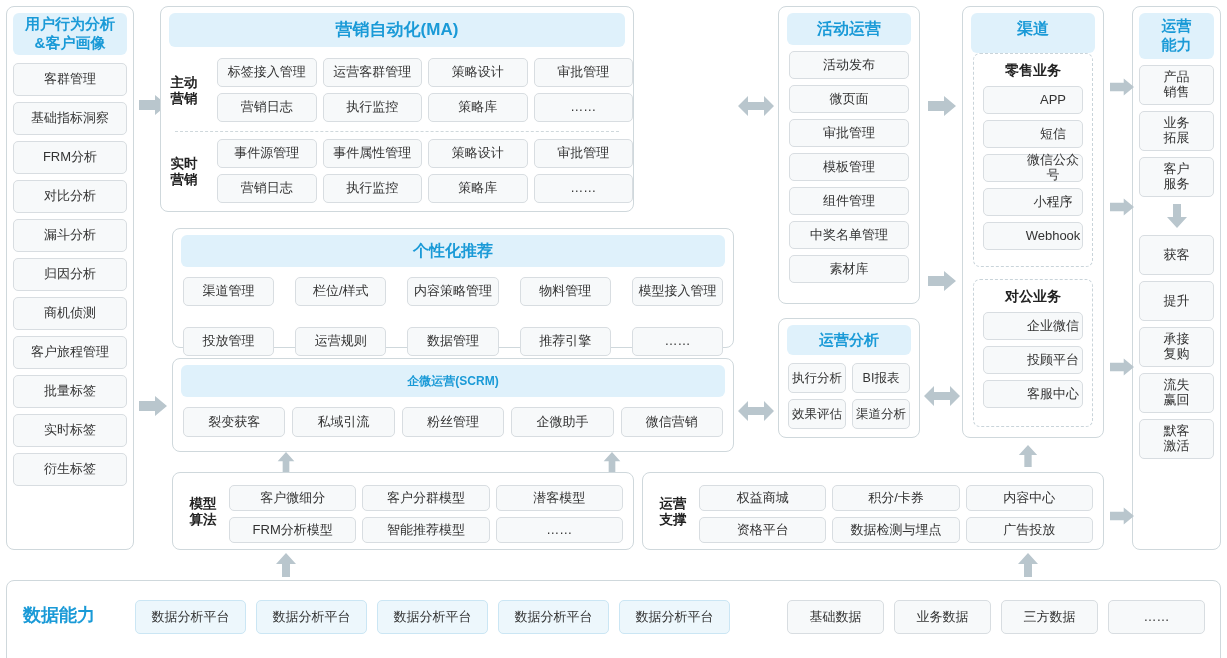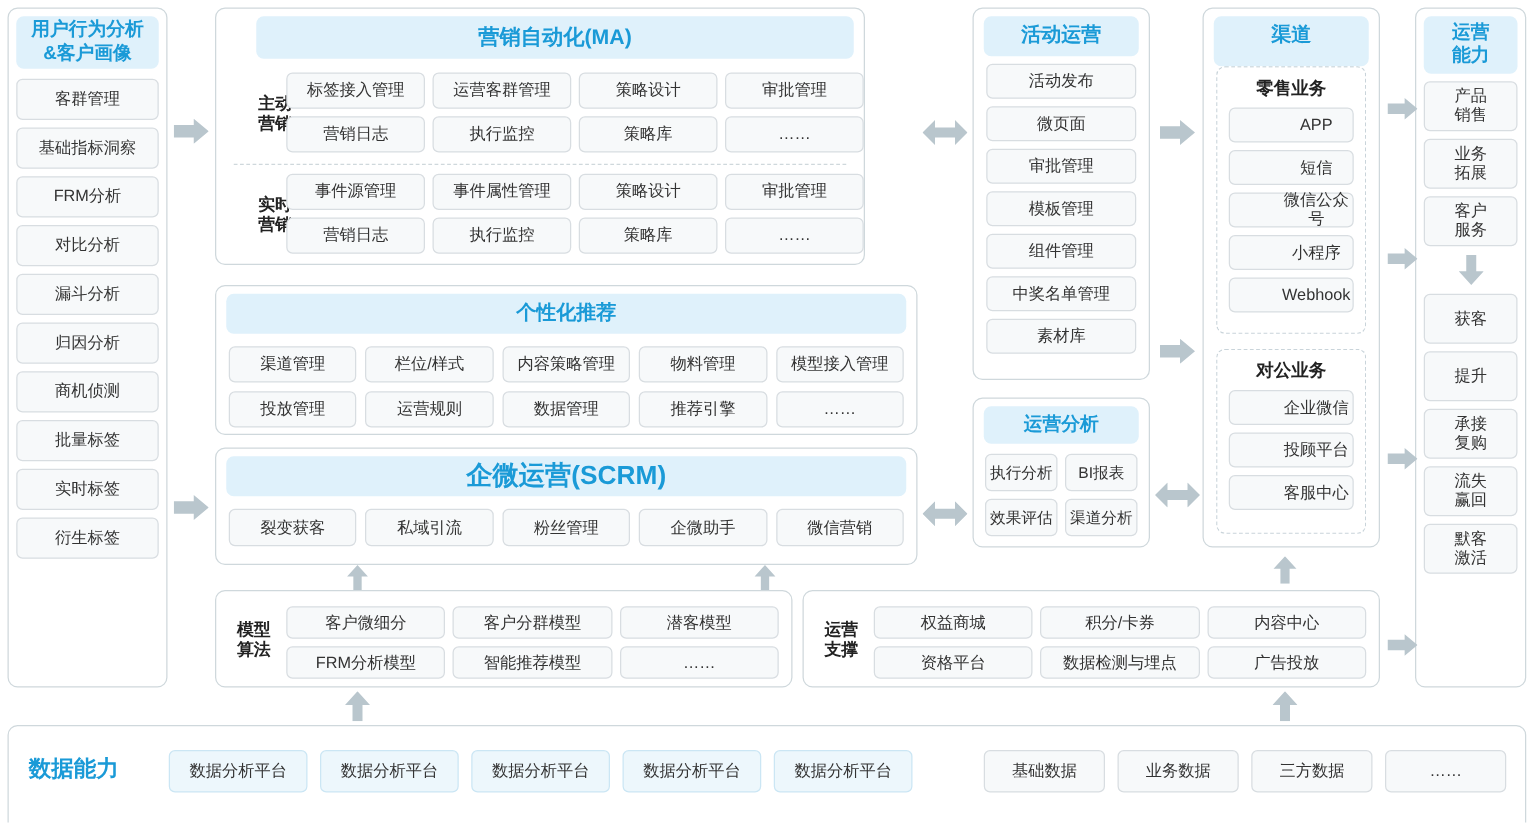--- a/index.html
+++ b/index.html
@@ -82,36 +82,36 @@
     font-size: 15px;
     display: flex; flex-direction: column; align-items: center; justify-content: center;
     line-height: 1.25;
   }
   #left-col .item {
     margin: 6px;
     height: 33px;
   }
 
   
-  #ma { left: 172px; top: 6px; width: 520px; height: 206px; padding-left: 24px; }
+  #ma { left: 160px; top: 6px; width: 474px; height: 206px; }
   #ma .panel-title { margin: 6px 8px 6px 8px; height: 34px; font-size: 17px; line-height: 34px; }
   .ma-lbl { position: absolute; width: 46px; }
   .ma-grid { position: absolute; left: 56px; right: 0; display: grid; grid-template-columns: repeat(4, 1fr); gap: 6px; }
   .ma-grid .cell { height: 29px; }
   .dashed-sep { position: absolute; left: 14px; right: 14px; border-top: 1px dashed #cfd8dc; }
 
   
   #rec { left: 172px; top: 228px; width: 562px; height: 120px; }
   #rec .panel-title { margin: 6px 8px; height: 32px; font-size: 16px; line-height: 32px; }
-  #rec .grid { position: absolute; left: 10px; right: 10px; top: 48px; display: grid; grid-template-columns: repeat(5, 1fr); gap: 7px; }
+  #rec .grid { position: absolute; left: 10px; right: 10px; top: 48px; display: grid; grid-template-columns: repeat(5, 1fr); gap: 21px; }
   #rec .grid .cell { height: 29px; }
 
   
   #scrm { left: 172px; top: 358px; width: 562px; height: 94px; }
-  #scrm .panel-title { margin: 6px 8px; height: 32px; font-size: 21px; line-height: 32px; }
+  #scrm .panel-title { margin: 6px 8px; height: 32px; font-size: 12px; line-height: 32px; }
   #scrm .grid { position: absolute; left: 10px; right: 10px; top: 48px; display: grid; grid-template-columns: repeat(5, 1fr); gap: 7px; }
   #scrm .grid .cell { height: 30px; }
 
   
   #algo { left: 172px; top: 472px; width: 462px; height: 78px; }
   #algo .lbl { position: absolute; left: 8px; top: 14px; width: 44px; height: 50px; }
   #algo .grid { position: absolute; left: 56px; right: 10px; top: 12px; display: grid; grid-template-columns: repeat(3, 1fr); gap: 6px; }
   #algo .grid .cell { height: 26px; }
 
   
@@ -164,20 +164,21 @@
       <span>用户行为分析</span>
       <span>&amp;客户画像</span>
     </div>
     <div class="cell item">客群管理</div>
     <div class="cell item">基础指标洞察</div>
     <div class="cell item">FRM分析</div>
     <div class="cell item">对比分析</div>
     <div class="cell item">漏斗分析</div>
     <div class="cell item">归因分析</div>
     <div class="cell item">商机侦测</div>
+    <div class="cell item">客户旅程管理</div>
     <div class="cell item">批量标签</div>
     <div class="cell item">实时标签</div>
     <div class="cell item">衍生标签</div>
   </div>
 
   <div class="arrow" style="left:138px; top:94px; width:30px; height:22px;">
     <svg width="28" height="20" viewBox="0 0 28 20">
         <polygon points="0,5 16,5 16,0 28,10 16,20 16,15 0,15" fill="#b9c6cd"></polygon>
       </svg>
   </div>

